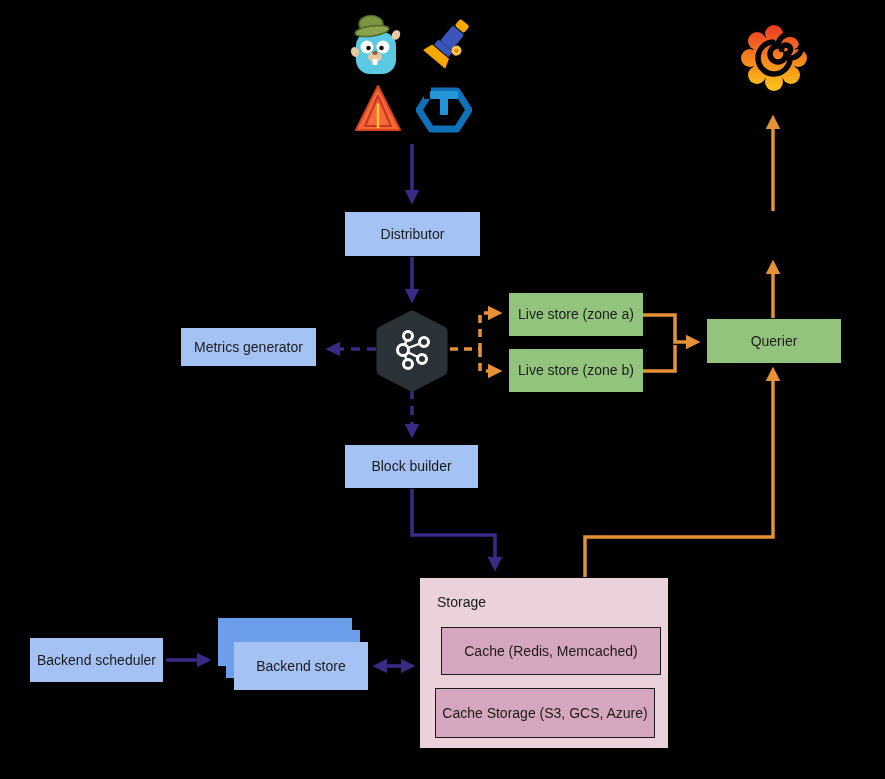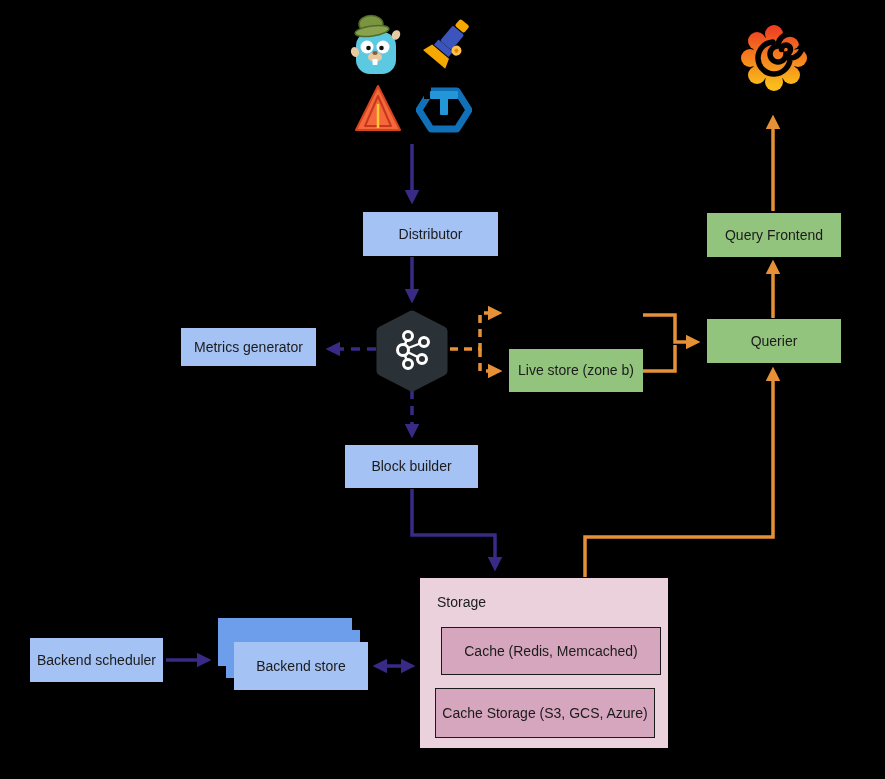--- a/index.html
+++ b/index.html
@@ -92,36 +92,36 @@
       <circle cx="34" cy="14" r="9"></circle>
         <circle cx="17" cy="21" r="9"></circle>
       <circle cx="10" cy="38" r="9"></circle>
         <circle cx="17" cy="55" r="9"></circle>
       <circle cx="34" cy="62" r="9"></circle>
         <circle cx="51" cy="55" r="9"></circle>
     </g>
     <path d="M33 22 a16 16 0 1 0 17 16 a12 12 0 1 0 -12 -12 a8 8 0 1 0 8 8 a4.5 4.5 0 1 0 -4.5 -4.5" fill="none" stroke="#000000" stroke-width="5.5" stroke-linecap="round"></path>
   </svg>
 
-  <div class="node blue" style="left:363px;top:212px;width:135px;height:44px">
+  <div class="node blue" style="left:345px;top:212px;width:135px;height:44px">
     <span>Distributor</span>
   </div>
 
   <div class="node blue" style="left:181px;top:328px;width:135px;height:38px">
     <span>Metrics generator</span>
   </div>
 
+  <div class="node green" style="left:509px;top:293px;width:134px;height:43px">
+    <span>Live store (zone a)</span>
+  </div>
 
   <div class="node green" style="left:509px;top:349px;width:134px;height:43px">
     <span>Live store (zone b)</span>
   </div>
 
-  <div class="node green" style="left:707px;top:213px;width:134px;height:44px">
-    <span>Query Frontend</span>
-  </div>
 
   <div class="node blue" style="left:345px;top:445px;width:133px;height:43px">
     <span>Block builder</span>
   </div>
 
   <div class="node green" style="left:707px;top:319px;width:134px;height:44px">
     <span>Querier</span>
   </div>
 
   <div class="node blue" style="left:30px;top:638px;width:133px;height:44px">

